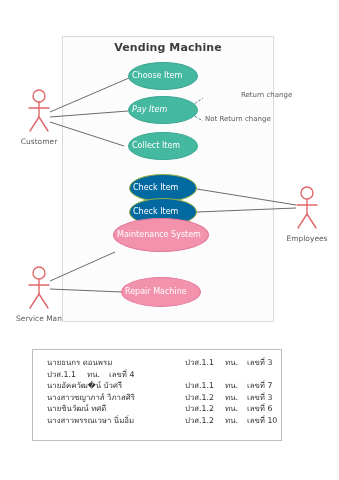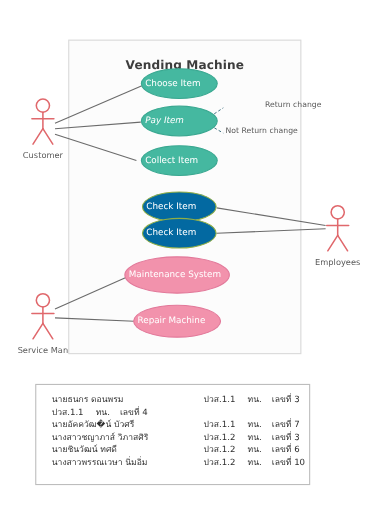--- a/index.html
+++ b/index.html
@@ -38,21 +38,20 @@
   .boundary-title {
     position: absolute;
     left: 62px;
     top: 41px;
     width: 212px;
     text-align: center;
     font-size: 11px;
     font-weight: 600;
     color: #3d3d3d;
     letter-spacing: 0.1px;
-    margin-top: 12px;
   }
 
   
   .usecase {
     position: absolute;
     display: flex;
     align-items: center;
     justify-content: flex-start;
     border-radius: 50%;
     box-sizing: border-box;
@@ -174,21 +173,21 @@
   </div>
   <div class="usecase uc-teal" style="left:128px;top:132px;width:70px;height:28px;">
     <span>Collect Item</span>
   </div>
   <div class="usecase uc-green" style="left:129px;top:174px;width:68px;height:28px;">
     <span>Check Item</span>
   </div>
   <div class="usecase uc-green" style="left:129px;top:198px;width:68px;height:28px;">
     <span>Check Item</span>
   </div>
-  <div class="usecase uc-pink" style="left:113px;top:233px;width:96px;height:34px;">
+  <div class="usecase uc-pink" style="left:113px;top:218px;width:96px;height:34px;">
     <span>Maintenance System</span>
   </div>
   <div class="usecase uc-pink" style="left:121px;top:277px;width:80px;height:30px;">
     <span>Repair Machine</span>
   </div>
 
   <div class="annot" style="left:205px;top:91px;padding-left:36px;">Return change</div>
   <div class="annot" style="left:205px;top:115px;">Not Return change</div>
 
   <svg class="actor" style="left:22px;top:88px;" width="34" height="46" viewBox="0 0 34 46">

